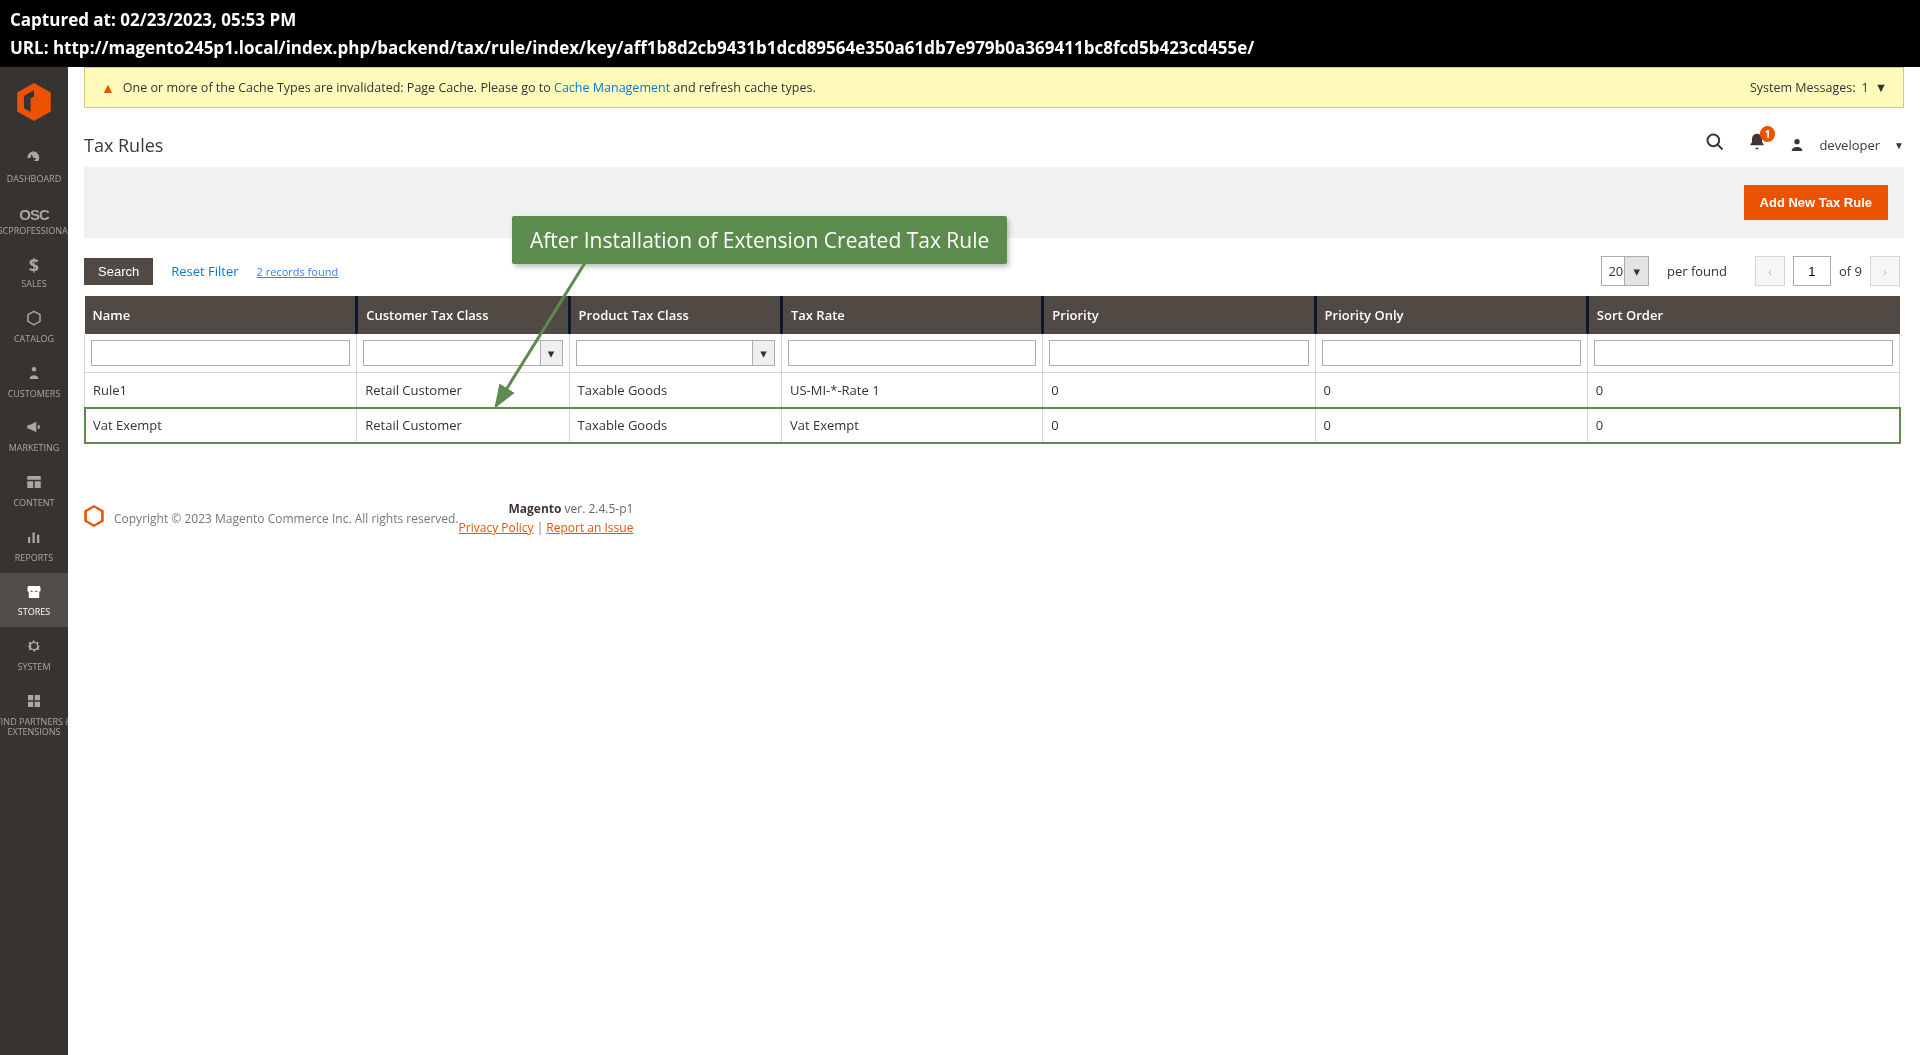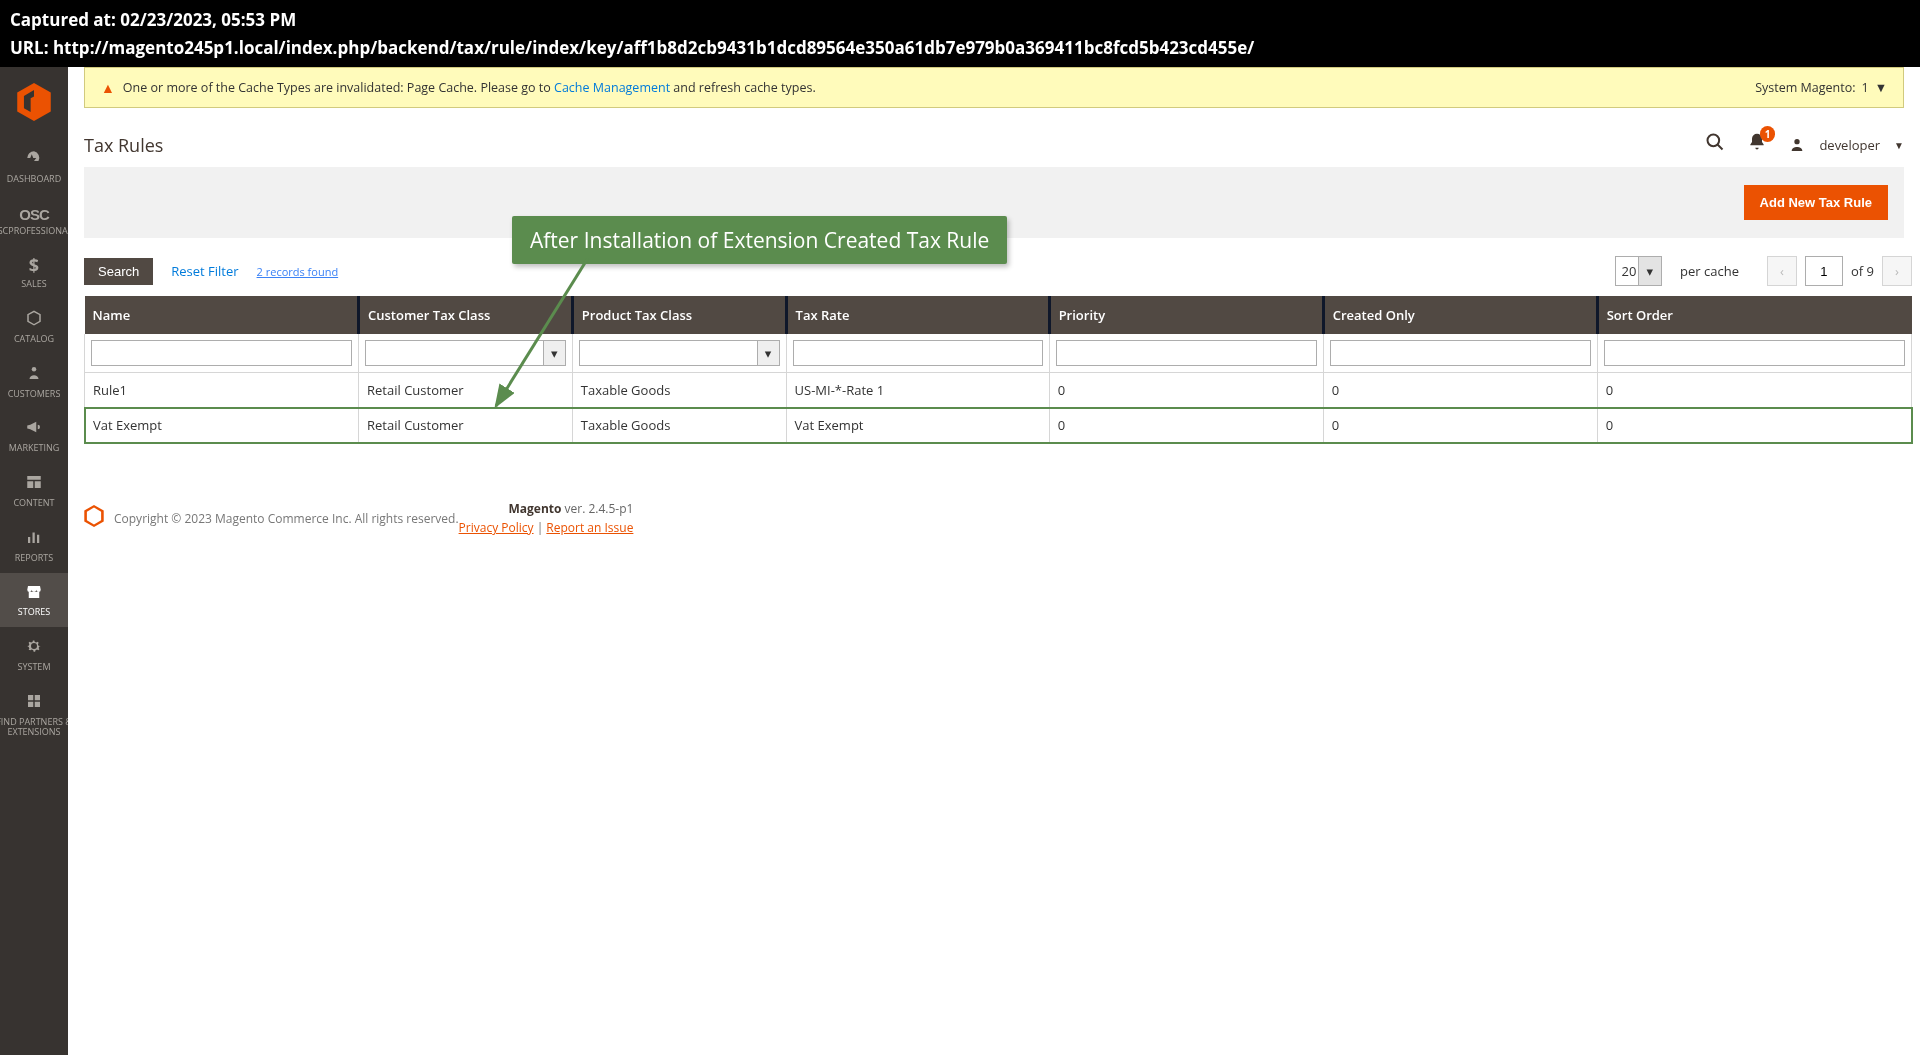--- a/index.html
+++ b/index.html
@@ -41,21 +41,21 @@
 
 
 .action-bar { background: #f1f1f1; margin: 0 16px; padding: 18px 16px; display: flex; justify-content: flex-end; }
 .btn-primary { background: #eb5202; color: #fff; border: none; padding: 10px 16px; font-size: 13px; font-weight: 600; cursor: pointer; }
 
 
 .annot-wrap { position: relative; height: 0; }
 .annot-box { position: absolute; left: 444px; top: -22px; background: #5b8c4e; color: #fff; font-size: 21px; padding: 10px 18px; border-radius: 2px; box-shadow: 2px 3px 5px rgba(0,0,0,0.25); white-space: nowrap; }
 
 
-.grid-wrap { margin: 18px 8px 0 16px; }
+.grid-wrap { margin: 18px 20px 0 16px; }
 .grid-toolbar { display: flex; justify-content: space-between; align-items: center; margin-bottom: 10px; }
 .grid-toolbar-left { display: flex; align-items: center; gap: 18px; }
 .btn-search { background: #514943; color: #fff; border: none; padding: 6px 14px; font-size: 13px; cursor: pointer; }
 .lnk-reset { color: #007bdb; text-decoration: none; font-size: 13px; cursor: pointer; }
 .records-found { font-size: 11px; color: #3b82f6; text-decoration: underline; }
 .grid-toolbar-right { display: flex; align-items: center; gap: 10px; }
 .sel-pp { display: flex; align-items: center; }
 .sel-pp select, .sel-pp .sel-box { border: 1px solid #adadad; background: #fff; padding: 5px 6px; font-size: 13px; width: 24px; }
 .sel-arrow { background: #e3e3e3; border: 1px solid #adadad; border-left: none; padding: 5px 8px; cursor: pointer; }
 .pp-label { font-size: 13px; margin-left: 8px; }
@@ -183,21 +183,21 @@
 
   <div class="main">
     <div class="sysmsg">
       <div class="sysmsg-left">
         <span class="sysmsg-warn-icon">▲</span>
         <span>
           <span>One or more of the Cache Types are invalidated: Page Cache. Please go to </span><a href="#">Cache Management</a><span> and refresh cache types.</span>
         </span>
       </div>
       <div class="sysmsg-right">
-        <span>System Magento:</span>
+        <span>System Messages:</span>
         <span>1</span>
         <span>▼</span>
       </div>
     </div>
 
     <div class="page-head">
       <h1 class="page-title">Tax Rules</h1>
       <div class="head-actions">
         <span class="head-icon">
           <svg viewBox="0 0 24 24" fill="none" stroke="#41362f" stroke-width="2.4">
@@ -243,39 +243,39 @@
         <div class="grid-toolbar-left">
           <button class="btn-search">Search</button>
           <a class="lnk-reset">Reset Filter</a>
           <span class="records-found">2 records found</span>
         </div>
         <div class="grid-toolbar-right">
           <div class="sel-pp">
             <span class="sel-box">20</span>
             <span class="sel-arrow">▾</span>
           </div>
-          <span class="pp-label">per cache</span>
+          <span class="pp-label">per found</span>
           <div class="pager">
             <span class="pg-btn disabled">‹</span>
             <input class="pg-input" value="1" style="">
             <span class="pg-of">of 9</span>
             <span class="pg-btn disabled">›</span>
           </div>
         </div>
       </div>
 
       <table class="data-grid">
         <thead>
           <tr>
             <th class="col-name">Name</th>
             <th class="col-ctc">Customer Tax Class</th>
             <th class="col-ptc">Product Tax Class</th>
             <th class="col-rate">Tax Rate</th>
             <th class="col-pri">Priority</th>
-            <th class="col-sub">Created Only</th>
+            <th class="col-sub">Priority Only</th>
             <th class="col-sort">Sort Order</th>
           </tr>
           <tr class="filter-row">
             <td><input type="text" style=""></td>
             <td>
                 <div class="filter-sel">
                   <input type="text" style="">
                   <span class="drop-btn">▾</span>
                 </div>
               </td>

